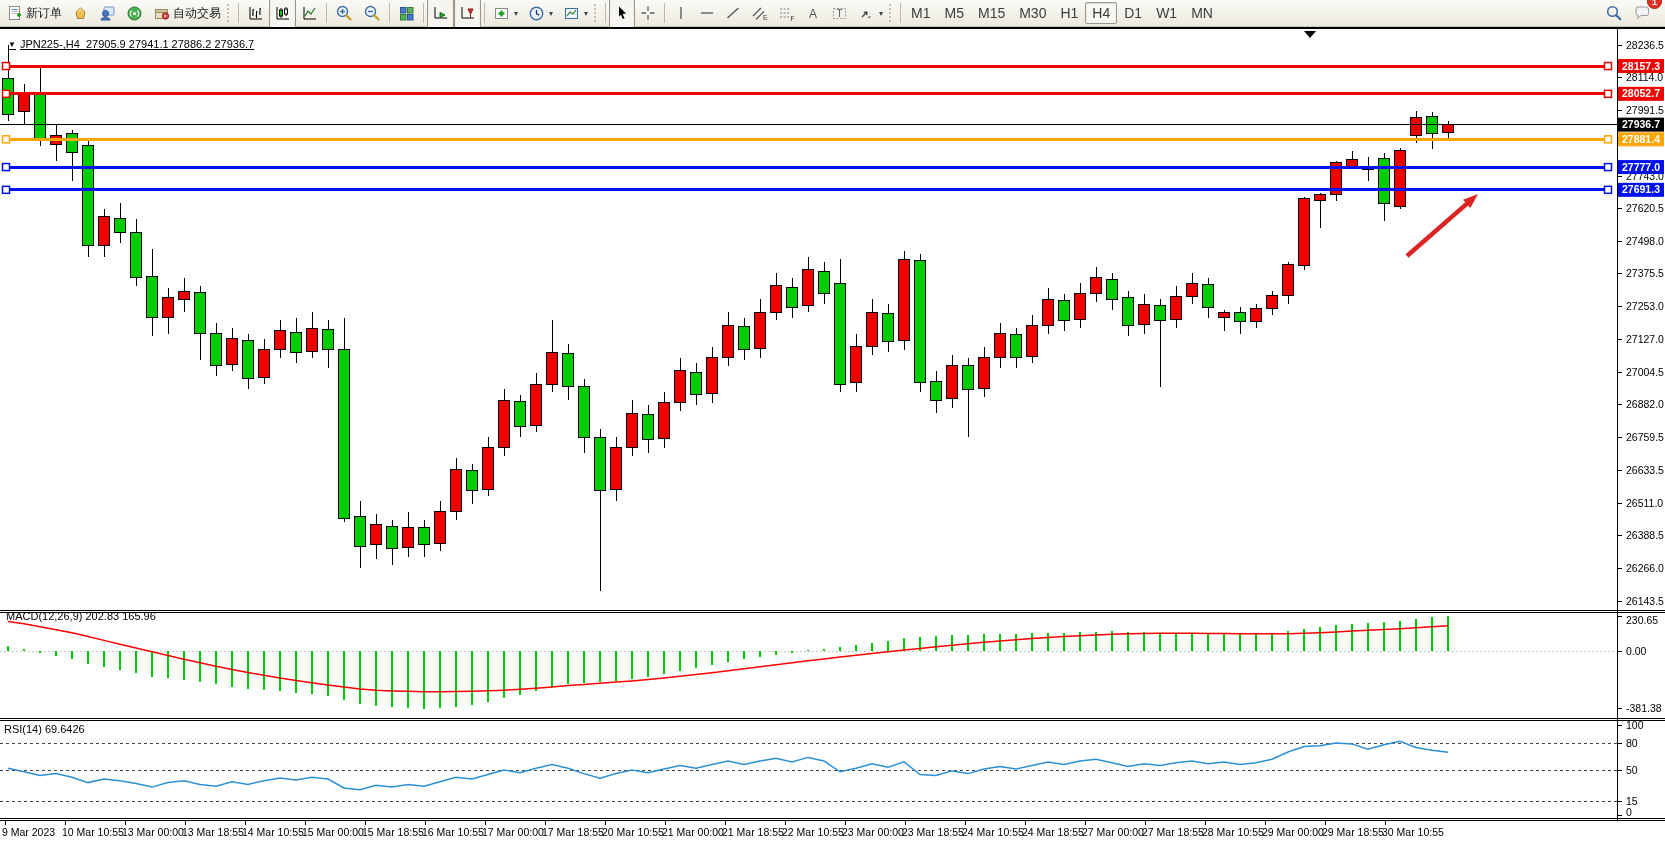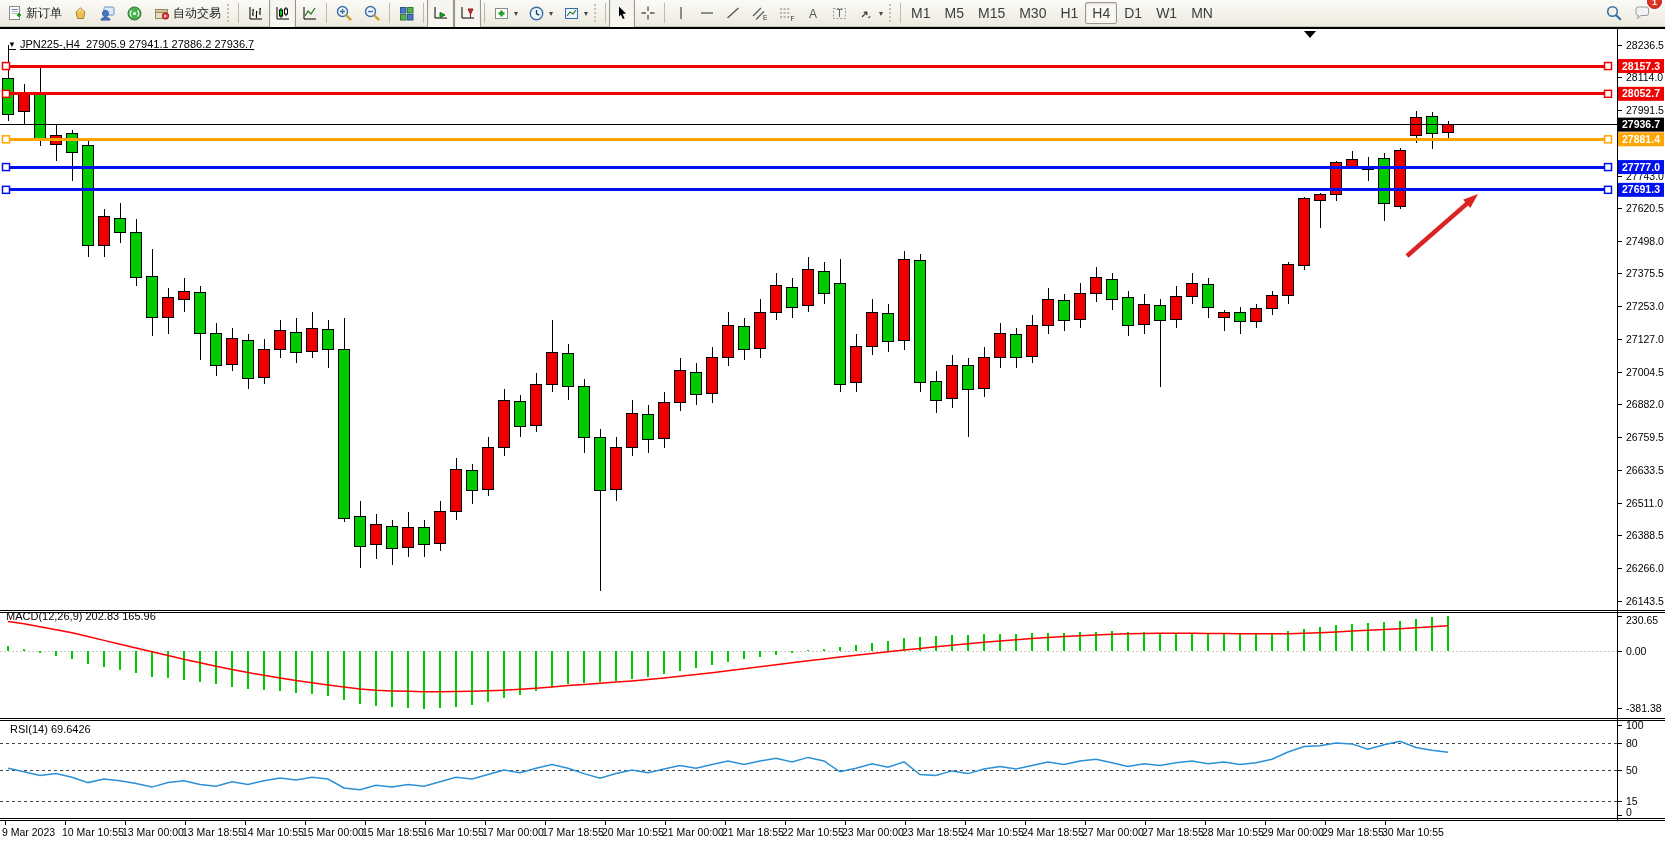--- a/index.html
+++ b/index.html
@@ -24,21 +24,21 @@
   .badge{position:absolute;top:-4px;right:-6px;width:13px;height:13px;border-radius:50%;
          background:#e03022;color:#fff;font-size:9px;font-weight:bold;display:flex;
          align-items:center;justify-content:center;border:1px solid #b02015;}
   
   .chartwin{position:relative;width:1665px;height:819px;background:#fff;
             border-top:2px solid #000;box-sizing:border-box;}
   .chartwin svg{display:block;}
   .overlay{position:absolute;left:8px;font-size:11px;color:#000;pointer-events:none;}
   #chart-title{top:9px;text-decoration:underline;}
   #macd-label{top:570px;left:6px;margin-top:11px;}
-  #rsi-label{top:694px;left:10px;}
+  #rsi-label{top:694px;left:4px;}
   .tri{font-size:8px;vertical-align:1px;margin-right:4px;}
 </style>
 </head>
 <body>
 
 <div class="toolbar">
   <div class="tbtn">
     <svg width="16" height="16" viewBox="0 0 16 16">
       <rect x="2.5" y="1.5" width="10" height="13" fill="#fff" stroke="#8a8a8a"></rect>
       <line x1="4.5" y1="4.5" x2="10.5" y2="4.5" stroke="#5b82c0"></line>

